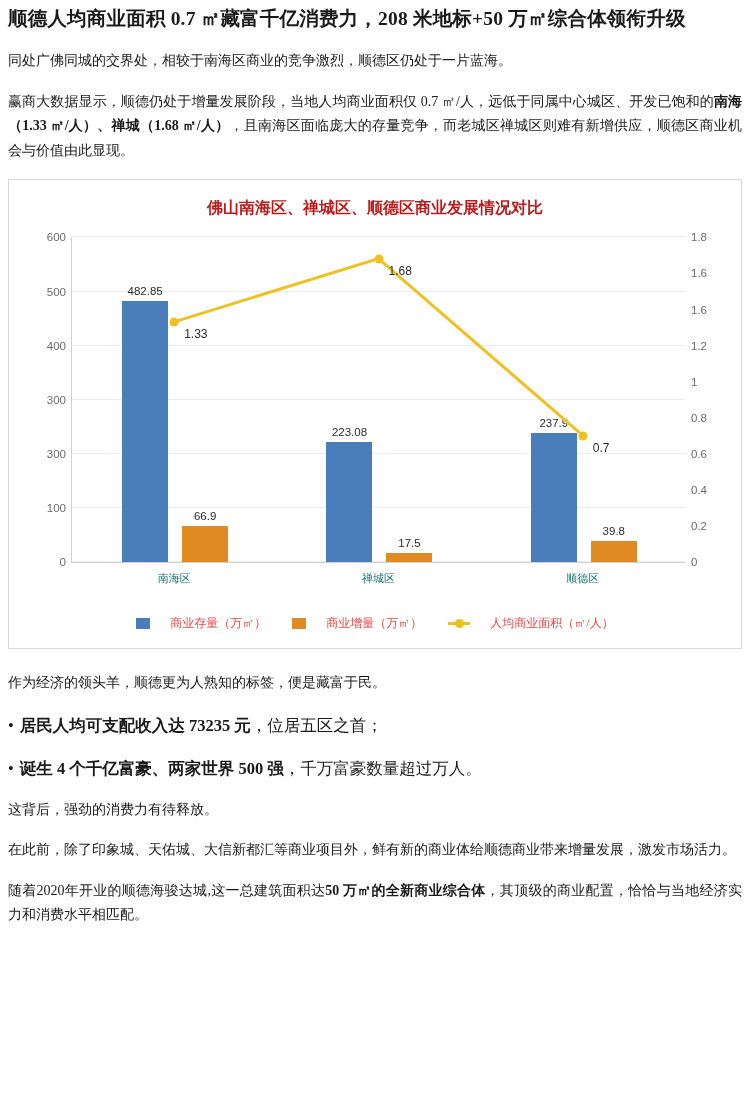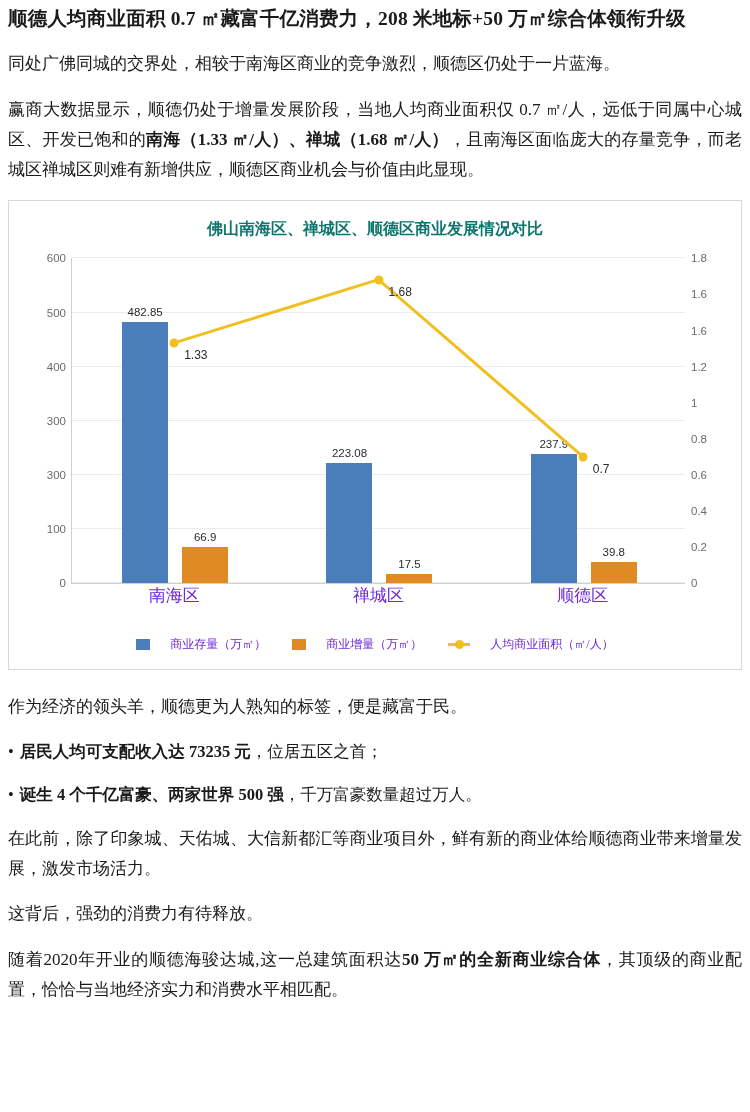--- a/index.html
+++ b/index.html
@@ -23,42 +23,42 @@
   }
   .headline {
     font-size: 19.5px;
     font-weight: bold;
     letter-spacing: 0.2px;
     line-height: 1.3;
     margin: 6px 0 18px 0;
     white-space: nowrap;
   }
   .para {
-    font-size: 17px;
+    font-size: 14px;
     line-height: 1.75;
     margin: 0 0 16px 0;
     text-align: justify;
   }
   .b { font-weight: bold; }
 
   
   .chart-card {
     border: 1px solid #d8d8d8;
     background: #fff;
     margin: 10px 0 22px 0;
     padding: 12px 10px 8px 10px;
     box-sizing: border-box;
     height: 470px;
     position: relative;
   }
   .chart-title {
     text-align: center;
     font-size: 16px;
     font-weight: bold;
-    color: #0f766e;
+    color: #b91c1c;
     margin: 6px 0 10px 0;
     font-family: Liberation Serif, serif;
   }
   .plot-wrap {
     position: relative;
     height: 370px;
     margin: 0 6px;
   }
   .plot {
     position: absolute;
@@ -107,22 +107,22 @@
     font-size: 11.5px;
     color: #2b2b2b;
     font-family: "Liberation Sans", sans-serif;
     white-space: nowrap;
   }
   .xtick {
     position: absolute;
     bottom: -24px;
     left: 50%;
     transform: translateX(-50%);
-    font-size: 17px;
-    color: #6d28d9;
+    font-size: 11px;
+    color: #0f766e;
     white-space: nowrap;
   }
   .dot {
     position: absolute;
     width: 9px; height: 9px;
     border-radius: 50%;
     background: #f0c020;
     transform: translate(-50%, 50%);
   }
   .pt-label {
@@ -138,21 +138,21 @@
     justify-content: center;
     align-items: center;
     gap: 26px;
     margin-top: 16px;
   }
   .legend-item {
     display: flex;
     align-items: center;
     gap: 20px;
     font-size: 12px;
-    color: #6d28d9;
+    color: #ef4444;
     white-space: nowrap;
   }
   .swatch { width: 14px; height: 11px; display: inline-block; }
   .swatch.line {
     width: 22px; height: 3px; position: relative; background: #f0c020;
   }
   .swatch.line::after {
     content: "";
     position: absolute;
     left: 50%; top: 50%;
@@ -264,21 +264,21 @@
     </div>
   </div>
 
   <p class="para">作为经济的领头羊，顺德更为人熟知的标签，便是藏富于民。</p>
 
   <ul class="bullets">
     <li><span class="b">居民人均可支配收入达 73235 元</span><span>，位居五区之首；</span></li>
     <li><span class="b">诞生 4 个千亿富豪、两家世界 500 强</span><span>，千万富豪数量超过万人。</span></li>
   </ul>
 
+  <p class="para">这背后，强劲的消费力有待释放。</p>
+
   <p class="para">在此前，除了印象城、天佑城、大信新都汇等商业项目外，鲜有新的商业体给顺德商业带来增量发展，激发市场活力。</p>
-
-  <p class="para">这背后，强劲的消费力有待释放。</p>
 
   <p class="para">
     <span>随着2020年开业的顺德海骏达城,这一总建筑面积达</span><span class="b">50 万㎡的全新商业综合体</span><span>，其顶级的商业配置，恰恰与当地经济实力和消费水平相匹配。</span>
   </p>
 
 </div>
 
 </body></html>

